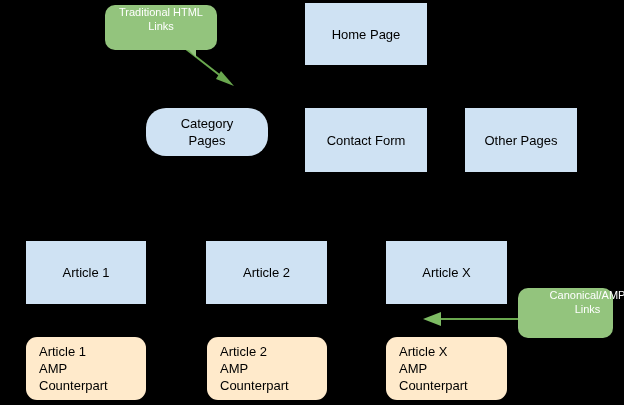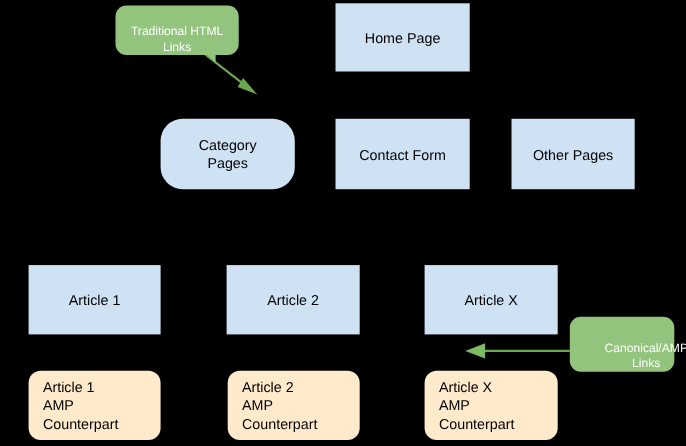--- a/index.html
+++ b/index.html
@@ -37,21 +37,21 @@
     justify-content: flex-start;
     text-align: left;
     padding-left: 13px;
   }
   .callout {
     position: absolute;
     box-sizing: border-box;
     background: #93c47d;
     border-radius: 10px;
     display: flex;
-    align-items: flex-end;
+    align-items: flex-start;
     justify-content: center;
     text-align: center;
     color: #ffffff;
     font-size: 11px;
     line-height: 14px;
     white-space: pre-line;
     z-index: 3;
   }
   .arrow-svg {
     position: absolute;
@@ -65,21 +65,21 @@
 </style>
 </head>
 <body>
 
 <div id="canvas">
 
   <div class="node blue" style="left:281px; top:3px; width:122px; height:62px;">
     <span>Home Page</span>
   </div>
 
-  <div class="node blue" style="left:122px; top:108px; width:122px; height:64px;border-radius:20px;">
+  <div class="node blue" style="left:122px; top:108px; width:122px; height:48px;border-radius:20px;">
     <span>Category
 Pages</span>
   </div>
 
   <div class="node blue" style="left:281px; top:108px; width:122px; height:64px;">
     <span>Contact Form</span>
   </div>
 
   <div class="node blue" style="left:441px; top:108px; width:112px; height:64px;">
     <span>Other Pages</span>

